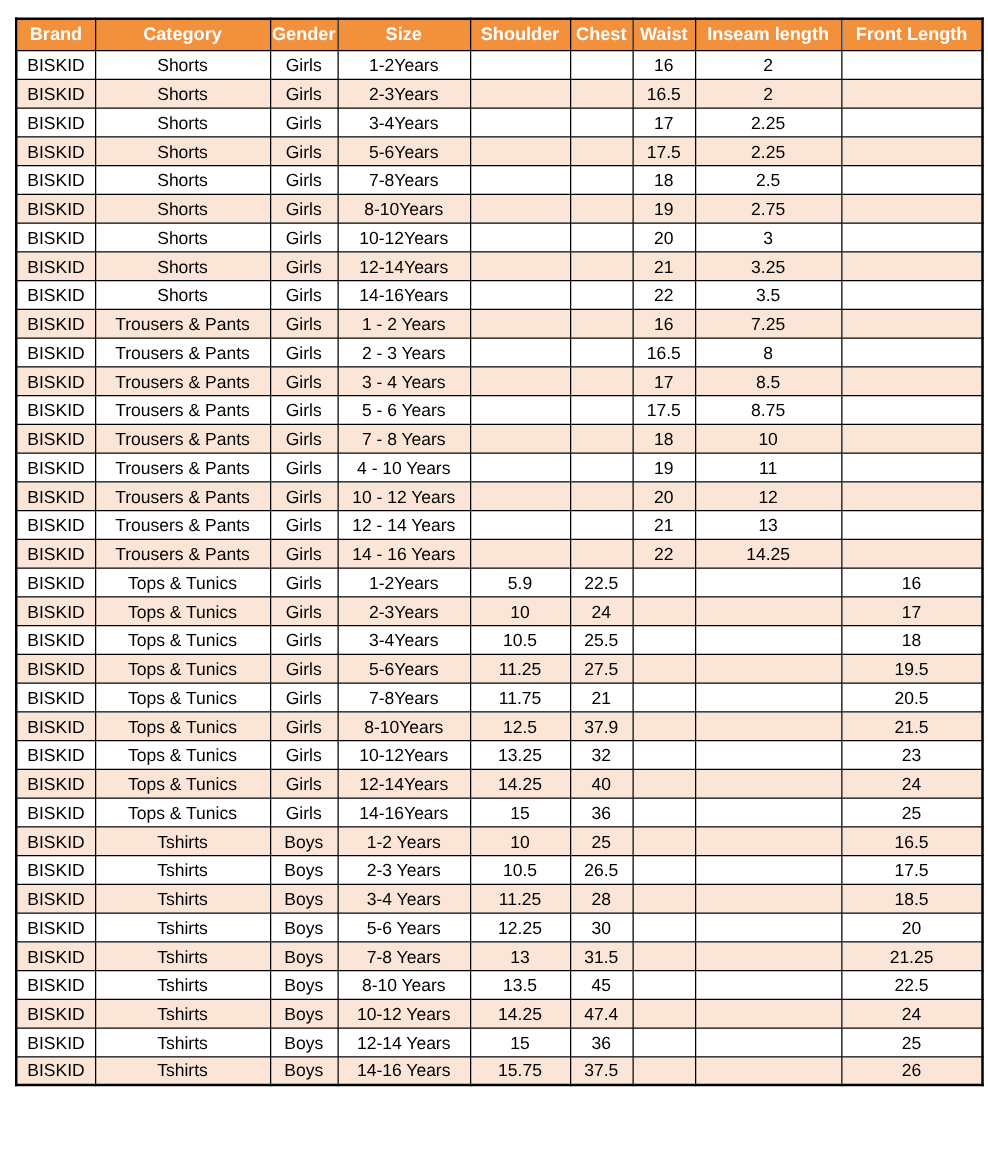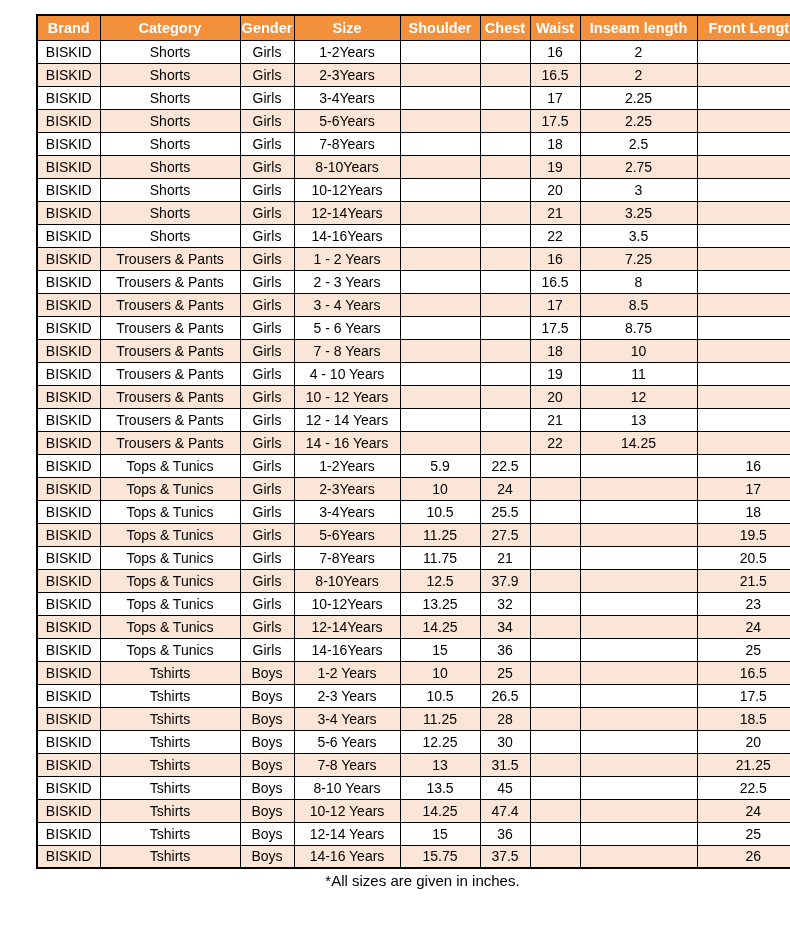--- a/index.html
+++ b/index.html
@@ -11,21 +11,21 @@
   }
   *{box-sizing:border-box;}
   html,body{margin:0;padding:0;}
   body{
     width:790px;height:929px;
     background:#FFFFFF;
     font-family:"Liberation Sans", sans-serif;
     color:#000;
     overflow:hidden;
   }
-  .page{padding:14px 0 0 12px;margin-left:24px;}
+  .page{padding:14px 0 0 12px;}
   table.size-chart{
     border-collapse:collapse;
     table-layout:fixed;
     width:773px;
     border:2px solid var(--border-color);
   }
   table.size-chart th{
     background:var(--header-bg);
     color:var(--header-text);
     font-weight:bold;
@@ -363,21 +363,21 @@
           <td></td>
           <td></td>
           <td>23</td>
         </tr>
         <tr class="alt">
           <td>BISKID</td>
           <td>Tops &amp; Tunics</td>
           <td>Girls</td>
           <td>12-14Years</td>
           <td>14.25</td>
-          <td>34</td>
+          <td>40</td>
           <td></td>
           <td></td>
           <td>24</td>
         </tr>
         <tr>
           <td>BISKID</td>
           <td>Tops &amp; Tunics</td>
           <td>Girls</td>
           <td>14-16Years</td>
           <td>15</td>
@@ -480,14 +480,13 @@
           <td>Boys</td>
           <td>14-16 Years</td>
           <td>15.75</td>
           <td>37.5</td>
           <td></td>
           <td></td>
           <td>26</td>
         </tr>
       </tbody>
   </table>
-  <div class="footnote">*All sizes are given in inches.</div>
 </div>
 
 </body></html>

